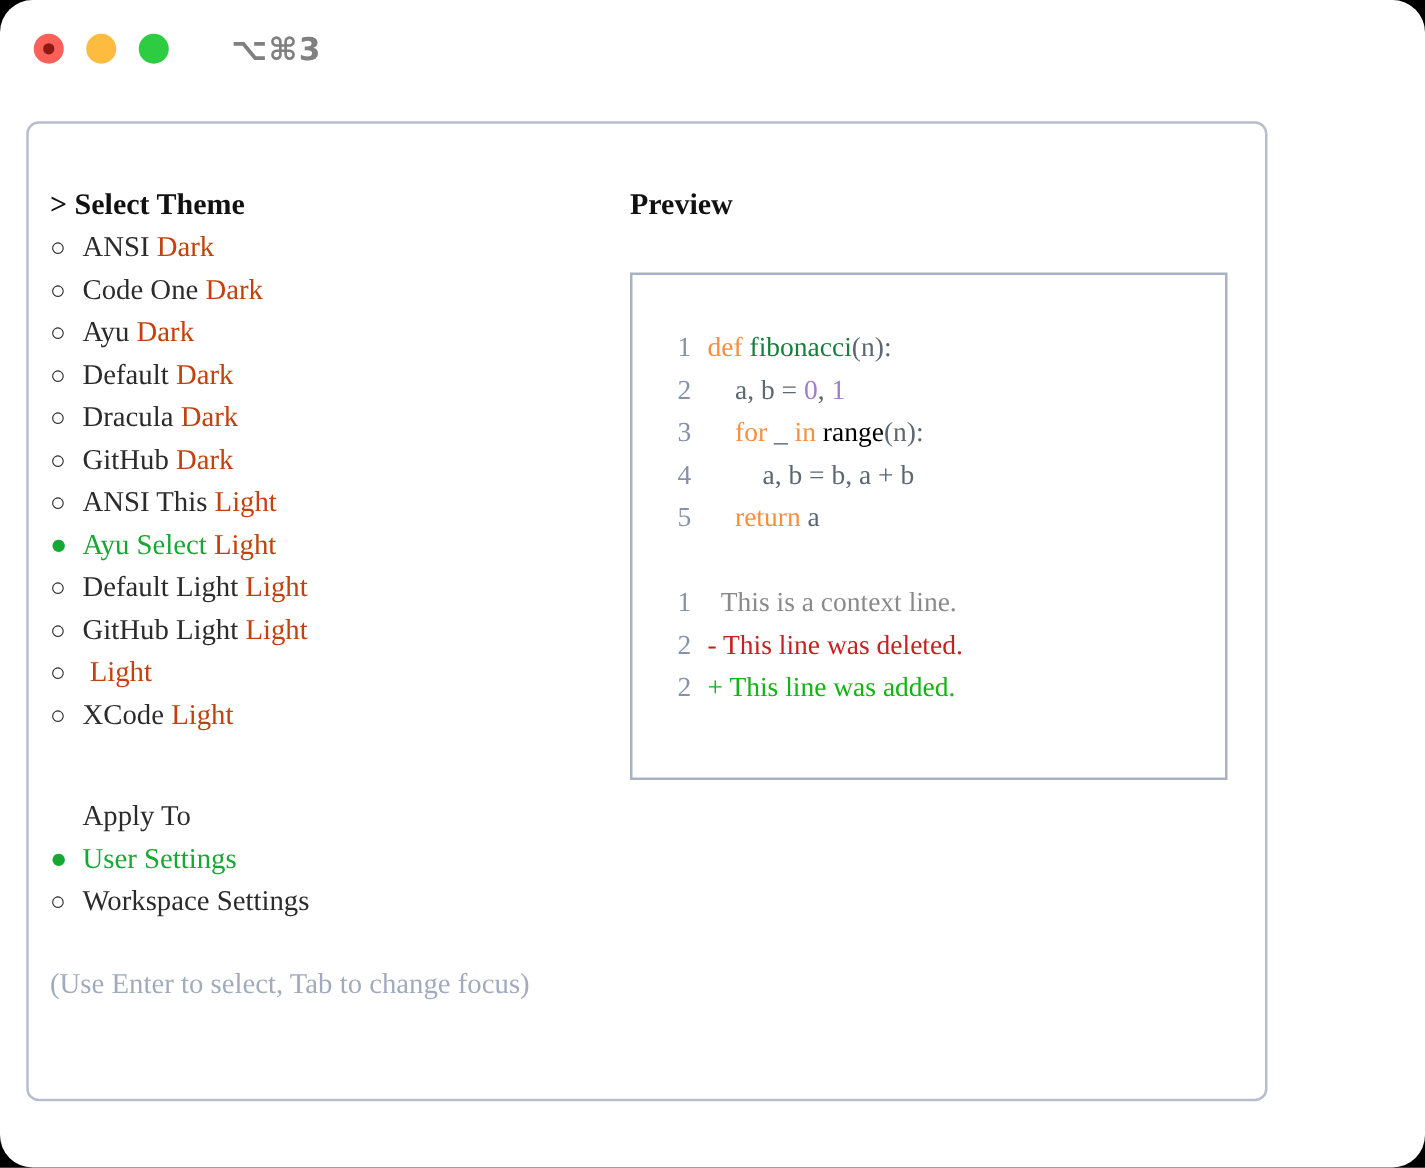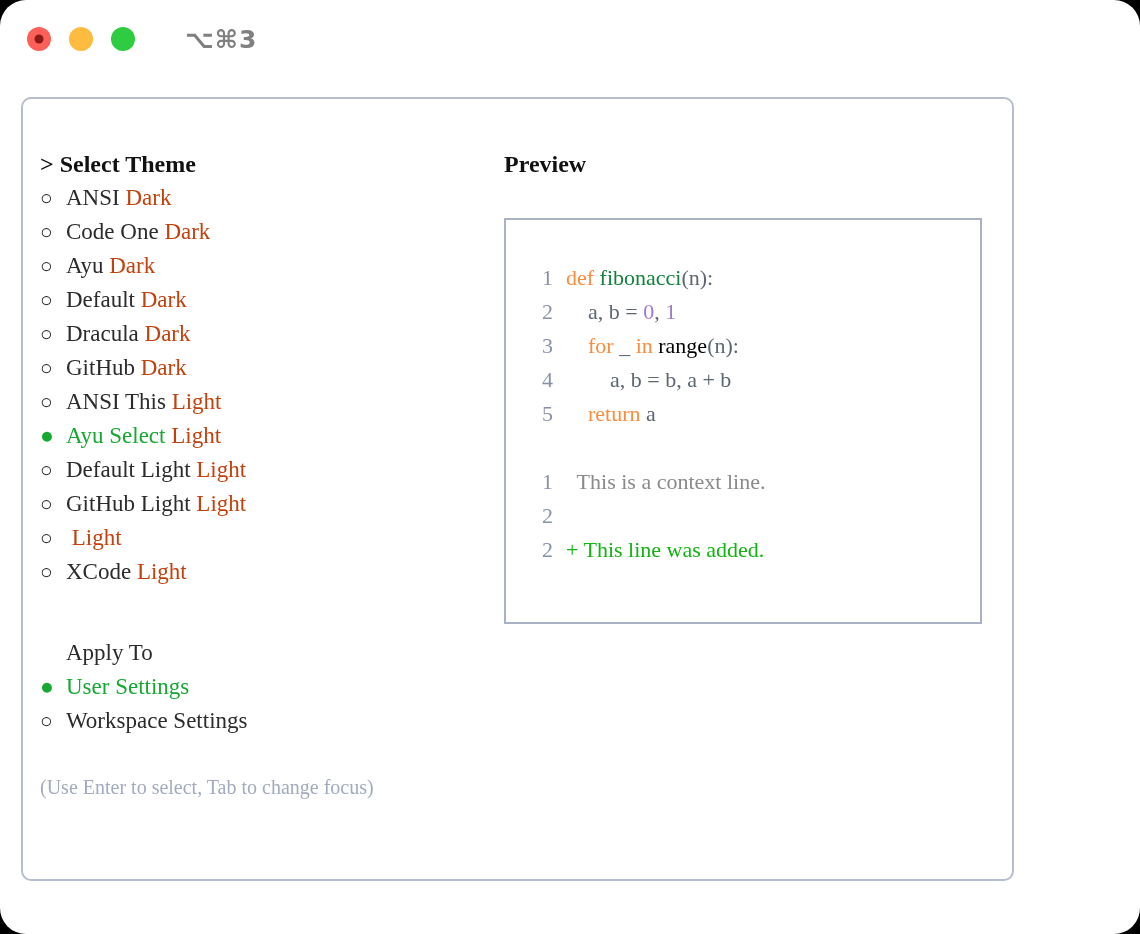--- a/index.html
+++ b/index.html
@@ -82,21 +82,21 @@
   .label { color: #2b2b2b; }
   .row.selected .label { color: #16A832; }
   .suffix { color: #c2410c; }
   .apply-block { margin-top: 38px; }
   .apply-title {
     font-size: 23px; color: #2b2b2b;
     line-height: 34px; padding-left: 26px; white-space: pre; margin-top: 47px;
   }
   .hint {
     margin-top: 32px;
-    font-size: 20px; color: #A2ABBD;
+    font-size: 23px; color: #A2ABBD;
     line-height: 34px;
     width: 410px;
   }
   
   .right-col {
     position: absolute;
     left: 481px; top: 48px;
     width: 490px;
   }
   .preview-box {
@@ -183,21 +183,21 @@
           <div id="code-block">
               <div class="code-line"><span class="ln">1</span><span><span class="tok-kw">def </span><span class="tok-fn">fibonacci</span><span class="tok-txt">(n):</span></span></div>
               <div class="code-line"><span class="ln">2</span><span><span class="tok-txt">    a, b = </span><span class="tok-num">0</span><span class="tok-txt">, </span><span class="tok-num">1</span></span></div>
               <div class="code-line"><span class="ln">3</span><span><span class="tok-txt">    </span><span class="tok-kw">for</span><span class="tok-txt"> _ </span><span class="tok-kw">in</span><span class="tok-txt"> </span><span class="tok-call">range</span><span class="tok-txt">(n):</span></span></div>
               <div class="code-line"><span class="ln">4</span><span><span class="tok-txt">        a, b = b, a + b</span></span></div>
               <div class="code-line"><span class="ln">5</span><span><span class="tok-txt">    </span><span class="tok-kw">return</span><span class="tok-txt"> a</span></span></div>
             </div>
           <div class="spacer-line"></div>
           <div id="diff-block">
               <div class="code-line"><span class="ln">1</span><span class="diff-ctx">  This is a context line.</span></div>
-              <div class="code-line"><span class="ln">2</span></div>
+              <div class="code-line"><span class="ln">2</span><span class="diff-del">- This line was deleted.</span></div>
               <div class="code-line"><span class="ln">2</span><span class="diff-add">+ This line was added.</span></div>
             </div>
         </div>
       </div>
 
     </div>
   </div>
 </div>
 
 </body></html>

